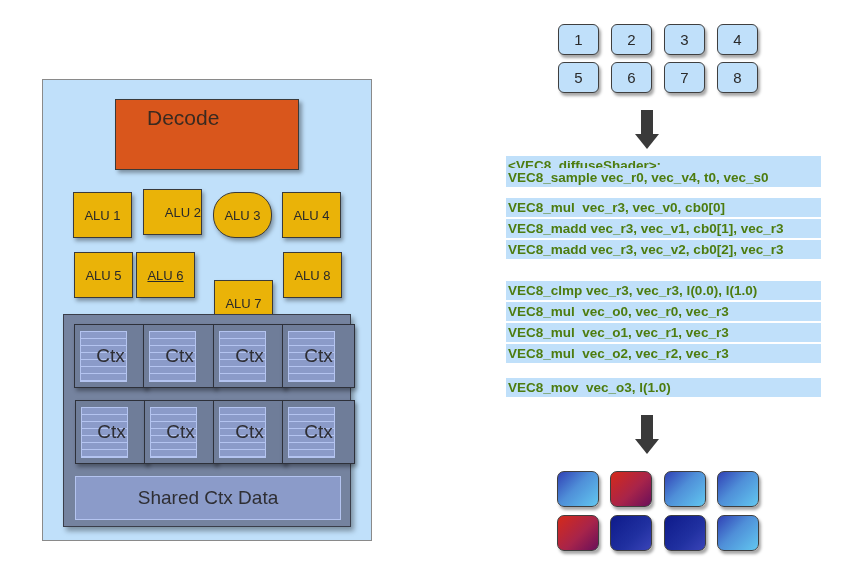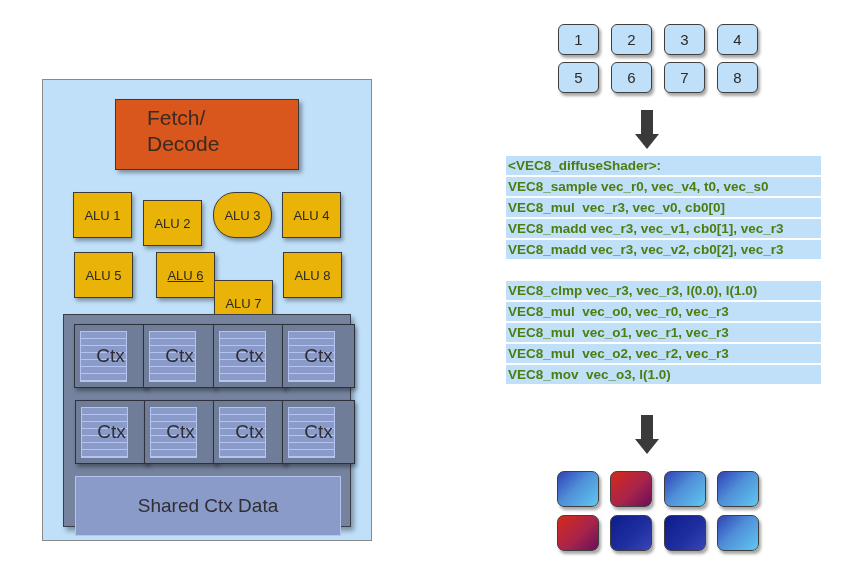--- a/index.html
+++ b/index.html
@@ -46,21 +46,21 @@
       background:
         repeating-linear-gradient(to bottom,
           #8b9bc9 0px, #8b9bc9 6px, #b4c4f0 6px, #b4c4f0 7px);
     }
     .ctx-label {
       position: absolute; left: 0; top: 0; width: 100%; height: 100%;
       display: flex; align-items: center; justify-content: center;
       font-size: 19px; color: #2e2e33;
     }
     .shared {
-      left: 75px; top: 476px; width: 266px; height: 60px;
+      left: 75px; top: 476px; width: 266px; height: 44px;
       background: #8b9bc9; border: 1px solid #b4c4f0;
       color: #2e2e33; font-size: 19px;
       display: flex; align-items: center; justify-content: center;
     }
 
     
     .num {
       width: 41px; height: 31px;
       background: #c0e0fa; border: 1.5px solid #3f3f3f; border-radius: 6px;
       box-shadow: 2px 3px 3px rgba(0,0,0,0.35);
@@ -84,40 +84,39 @@
     .g-light { background: linear-gradient(135deg, #3041b5 0%, #4f8fd8 45%, #62c7f0 100%); }
     .g-red   { background: linear-gradient(135deg, #d52a1a 0%, #a8244a 55%, #6a0f5a 100%); }
     .g-dark  { background: linear-gradient(135deg, #0e1a8a 0%, #2030a0 60%, #3a44b8 100%); }
   </style>
 </head>
 <body>
 
 <div class="abs core"></div>
 
 <div class="abs fetch">
-  <div>Fetch/</div>
   <div>Decode</div>
 </div>
 
 <div class="abs alu" style="left:73px;top:192px;">
     <span>ALU 1</span>
   </div>
-<div class="abs alu" style="left:143px;top:200px;">
+<div class="abs alu" style="left:143px;top:189px;justify-content:flex-end;">
     <span>ALU 2</span>
   </div>
 <div class="abs alu" style="left:213px;top:192px;border-radius:22px;">
     <span>ALU 3</span>
   </div>
 <div class="abs alu" style="left:282px;top:192px;">
     <span>ALU 4</span>
   </div>
 <div class="abs alu" style="left:74px;top:252px;">
     <span>ALU 5</span>
   </div>
-<div class="abs alu" style="left:156px;top:252px;text-decoration:underline;">
+<div class="abs alu" style="left:136px;top:252px;text-decoration:underline;">
     <span>ALU 6</span>
   </div>
 <div class="abs alu" style="left:214px;top:252px;margin-top:28px;">
     <span>ALU 7</span>
   </div>
 <div class="abs alu" style="left:283px;top:252px;">
     <span>ALU 8</span>
   </div>
 
 <div class="abs ctx-area"></div>
@@ -183,29 +182,29 @@
 <div class="abs num" style="left:717px;top:62px;">
     <span>8</span>
   </div>
 
 <svg class="abs arrow" style="left:635px;top:110px;" viewBox="0 0 24 40">
   <rect x="6" y="0" width="12" height="26" fill="#3a3a3a"></rect>
   <polygon points="0,24 24,24 12,39" fill="#3a3a3a"></polygon>
 </svg>
 
 <div class="abs code-line" style="top:156px;">&lt;VEC8_diffuseShader&gt;:</div>
-<div class="abs code-line" style="top:177px;">VEC8_sample vec_r0, vec_v4, t0, vec_s0</div>
+<div class="abs code-line" style="top:168px;">VEC8_sample vec_r0, vec_v4, t0, vec_s0</div>
 <div class="abs code-line" style="top:198px;">VEC8_mul  vec_r3, vec_v0, cb0[0]</div>
 <div class="abs code-line" style="top:219px;">VEC8_madd vec_r3, vec_v1, cb0[1], vec_r3</div>
 <div class="abs code-line" style="top:240px;">VEC8_madd vec_r3, vec_v2, cb0[2], vec_r3</div>
 <div class="abs code-line" style="top:281px;">VEC8_clmp vec_r3, vec_r3, l(0.0), l(1.0)</div>
 <div class="abs code-line" style="top:302px;">VEC8_mul  vec_o0, vec_r0, vec_r3</div>
 <div class="abs code-line" style="top:323px;">VEC8_mul  vec_o1, vec_r1, vec_r3</div>
 <div class="abs code-line" style="top:344px;">VEC8_mul  vec_o2, vec_r2, vec_r3</div>
-<div class="abs code-line" style="top:365px;">VEC8_mov  vec_o3, l(1.0)</div>
+<div class="abs code-line" style="top:378px;">VEC8_mov  vec_o3, l(1.0)</div>
 
 <svg class="abs arrow" style="left:635px;top:415px;" viewBox="0 0 24 40">
   <rect x="6" y="0" width="12" height="26" fill="#3a3a3a"></rect>
   <polygon points="0,24 24,24 12,39" fill="#3a3a3a"></polygon>
 </svg>
 
 <div class="abs out g-light" style="left:557px;top:471px;"></div>
 <div class="abs out g-red" style="left:610px;top:471px;"></div>
 <div class="abs out g-light" style="left:664px;top:471px;"></div>
 <div class="abs out g-light" style="left:717px;top:471px;"></div>

